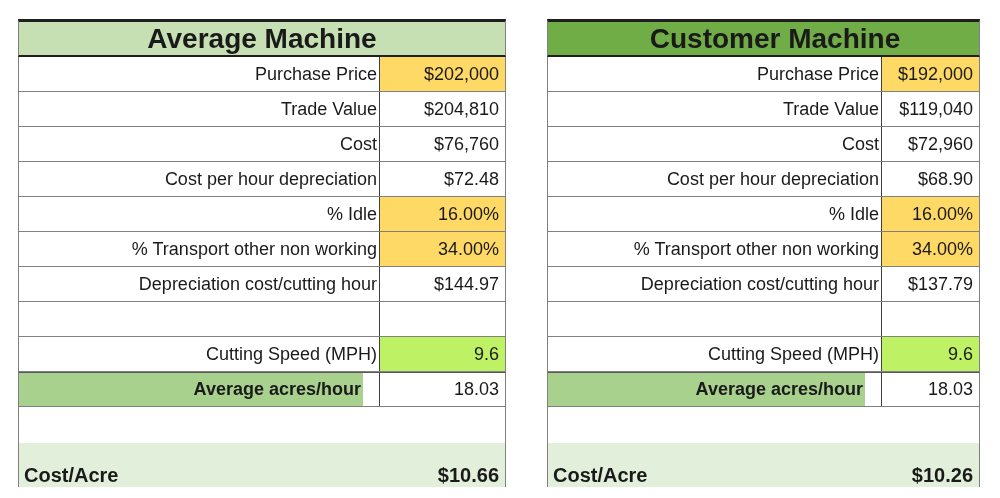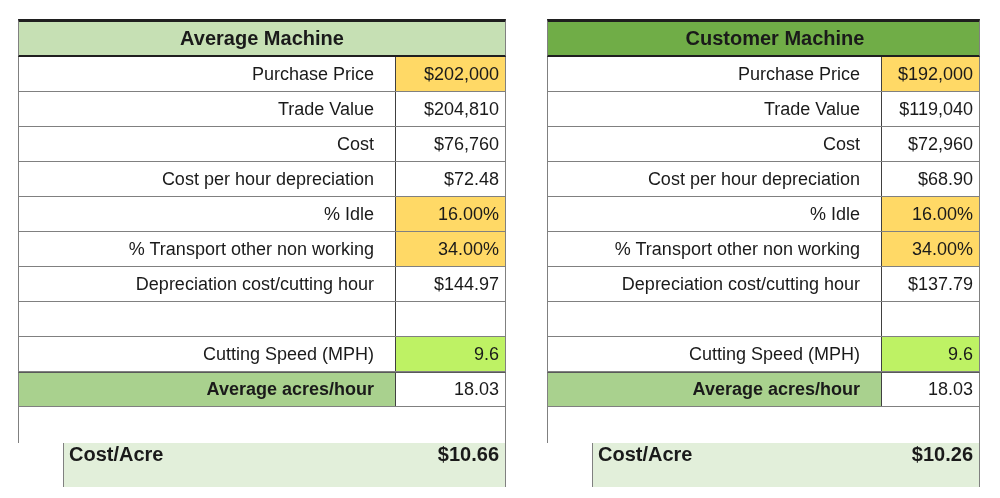--- a/index.html
+++ b/index.html
@@ -14,62 +14,62 @@
   .tbl-left{left:18px;width:488px;}
   .tbl-right{left:547px;width:433px;}
 
   .tbl-header{
     height:33px;box-sizing:content-box;
     border-top:3px solid #1f1f1f;
     border-bottom:2px solid #1f1f1f;
     border-left:1px solid #808080;
     border-right:1px solid #808080;
     display:flex;align-items:center;justify-content:center;
-    font-size:20px;font-weight:700;
+    font-size:28px;font-weight:700;
   }
   .hdr-light{background:#C6E0B4;}
   .hdr-dark{background:#70AD47;padding-left:23px;}
 
   .row{
     display:flex;height:35px;box-sizing:border-box;
     border-bottom:1px solid #808080;
     border-left:1px solid #808080;
     border-right:1px solid #808080;
     background:#ffffff;
   }
   .cell-label{
     flex:1;display:flex;align-items:center;justify-content:flex-end;
-    padding-right:21px;font-size:18px;box-sizing:border-box;
+    padding-right:2px;font-size:18px;box-sizing:border-box;
     white-space:nowrap;overflow:hidden;
   }
   .cell-value{
     display:flex;align-items:center;justify-content:flex-end;
     padding-right:6px;font-size:18px;box-sizing:border-box;
     border-left:1px solid #404040;
   }
-  .tbl-left .cell-value{width:110px;}
+  .tbl-left .cell-value{width:126px;}
   .tbl-right .cell-value{width:98px;}
 
   .v-yellow{background:#FFD966;}
   .v-gold{background:#bef264;}
   .lbl-green{background:#A9D18E;font-weight:700;}
   .bold{font-weight:400;}
-  .row-avg{border-top:1px solid #595959;}
+  .row-avg{border-top:1px solid #595959;gap:16px;}
 
   .spacer-row{
     height:36px;box-sizing:border-box;background:#ffffff;
     border-left:1px solid #808080;
     border-right:1px solid #808080;
   }
   .band-row{
     height:44px;box-sizing:border-box;background:#E2EFDA;
     border-left:1px solid #808080;
     border-right:1px solid #808080;
-    display:flex;align-items:flex-start;justify-content:space-between;
-    padding:0 6px 0 5px;font-size:20px;font-weight:700;margin-left:45px;
+    display:flex;align-items:flex-end;justify-content:space-between;
+    padding:0 6px 0 5px;font-size:20px;font-weight:700;
   }
 </style>
 </head>
 <body>
 
 <div class="sheet">
 
   <div class="tbl tbl-left">
     <div class="tbl-header hdr-light">
       <span>Average Machine</span>

